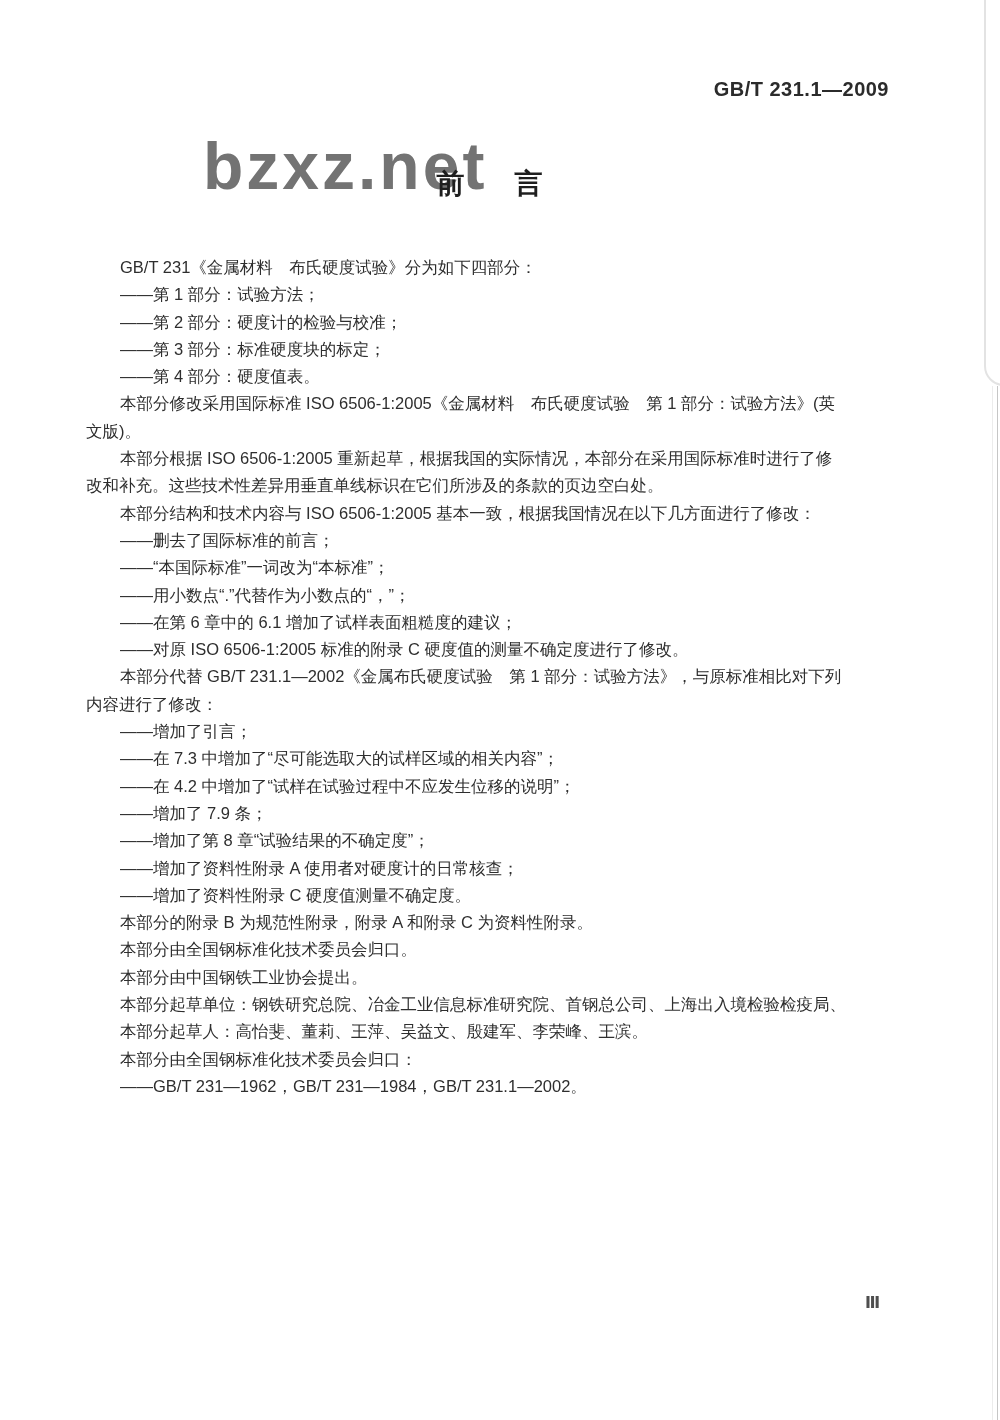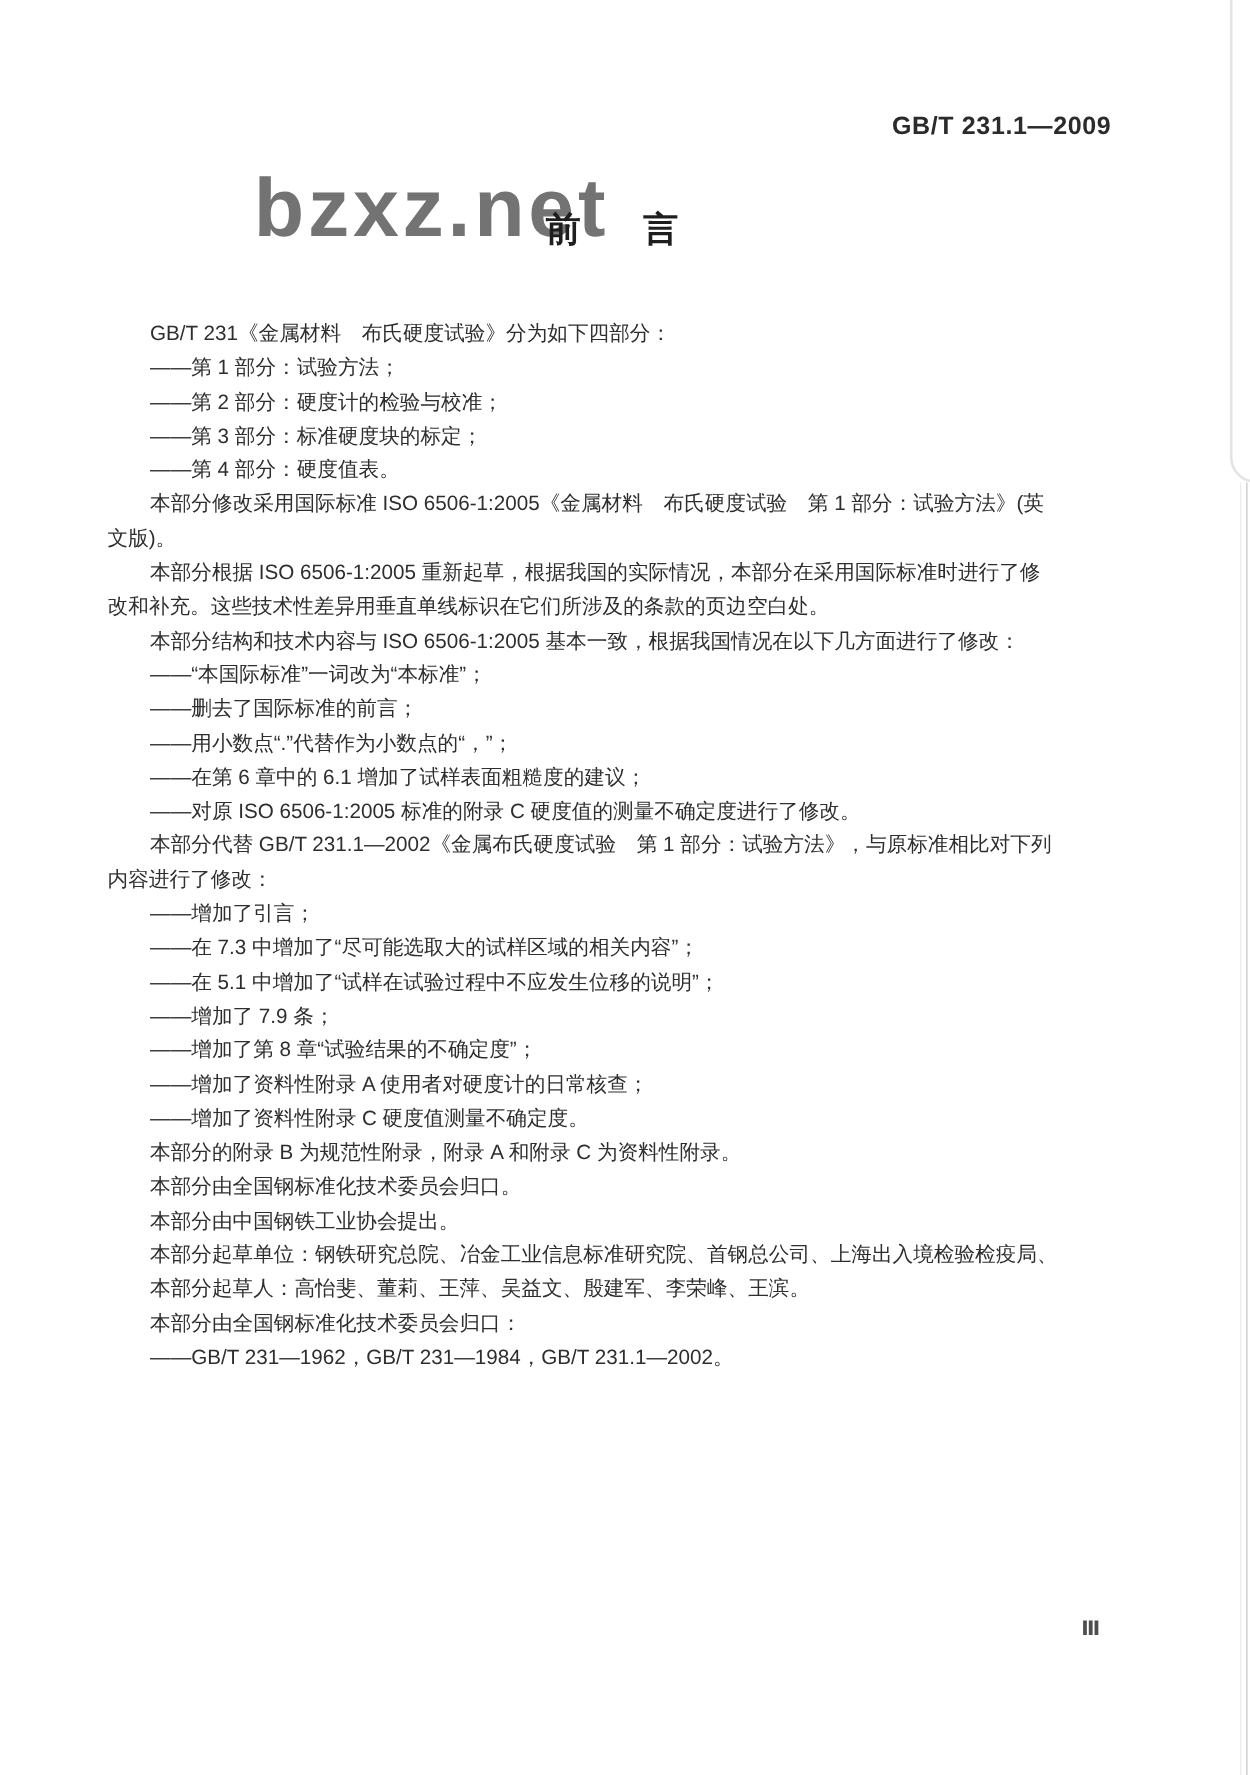--- a/index.html
+++ b/index.html
@@ -30,21 +30,20 @@
   }
   .std-code {
     position: absolute;
     top: 78px;
     right: 111px;
     font-size: 20px;
     font-weight: bold;
     letter-spacing: 0.5px;
     color: #2b2b2b;
     z-index: 2;
-    margin-top: 12px;
   }
   .doc-title {
     position: absolute;
     top: 169px;
     left: 86px;
     width: 807px;
     display: flex;
     justify-content: center;
     gap: 50px;
     font-size: 28px;
@@ -122,30 +121,30 @@
       <div class="line indent">GB/T 231《金属材料　布氏硬度试验》分为如下四部分：</div>
       <div class="line indent">——第 1 部分：试验方法；</div>
       <div class="line indent">——第 2 部分：硬度计的检验与校准；</div>
       <div class="line indent">——第 3 部分：标准硬度块的标定；</div>
       <div class="line indent">——第 4 部分：硬度值表。</div>
       <div class="line indent">本部分修改采用国际标准 ISO 6506-1:2005《金属材料　布氏硬度试验　第 1 部分：试验方法》(英</div>
       <div class="line">文版)。</div>
       <div class="line indent">本部分根据 ISO 6506-1:2005 重新起草，根据我国的实际情况，本部分在采用国际标准时进行了修</div>
       <div class="line">改和补充。这些技术性差异用垂直单线标识在它们所涉及的条款的页边空白处。</div>
       <div class="line indent">本部分结构和技术内容与 ISO 6506-1:2005 基本一致，根据我国情况在以下几方面进行了修改：</div>
+      <div class="line indent">——删去了国际标准的前言；</div>
       <div class="line indent">——“本国际标准”一词改为“本标准”；</div>
-      <div class="line indent">——删去了国际标准的前言；</div>
       <div class="line indent">——用小数点“.”代替作为小数点的“，”；</div>
       <div class="line indent">——在第 6 章中的 6.1 增加了试样表面粗糙度的建议；</div>
       <div class="line indent">——对原 ISO 6506-1:2005 标准的附录 C 硬度值的测量不确定度进行了修改。</div>
       <div class="line indent">本部分代替 GB/T 231.1—2002《金属布氏硬度试验　第 1 部分：试验方法》，与原标准相比对下列</div>
       <div class="line">内容进行了修改：</div>
       <div class="line indent">——增加了引言；</div>
       <div class="line indent">——在 7.3 中增加了“尽可能选取大的试样区域的相关内容”；</div>
-      <div class="line indent">——在 5.1 中增加了“试样在试验过程中不应发生位移的说明”；</div>
+      <div class="line indent">——在 4.2 中增加了“试样在试验过程中不应发生位移的说明”；</div>
       <div class="line indent">——增加了 7.9 条；</div>
       <div class="line indent">——增加了第 8 章“试验结果的不确定度”；</div>
       <div class="line indent">——增加了资料性附录 A 使用者对硬度计的日常核查；</div>
       <div class="line indent">——增加了资料性附录 C 硬度值测量不确定度。</div>
       <div class="line indent">本部分的附录 B 为规范性附录，附录 A 和附录 C 为资料性附录。</div>
       <div class="line indent">本部分由全国钢标准化技术委员会归口。</div>
       <div class="line indent">本部分由中国钢铁工业协会提出。</div>
       <div class="line indent">本部分起草单位：钢铁研究总院、冶金工业信息标准研究院、首钢总公司、上海出入境检验检疫局、</div>
       <div class="line indent">本部分起草人：高怡斐、董莉、王萍、吴益文、殷建军、李荣峰、王滨。</div>
       <div class="line indent">本部分由全国钢标准化技术委员会归口：</div>

